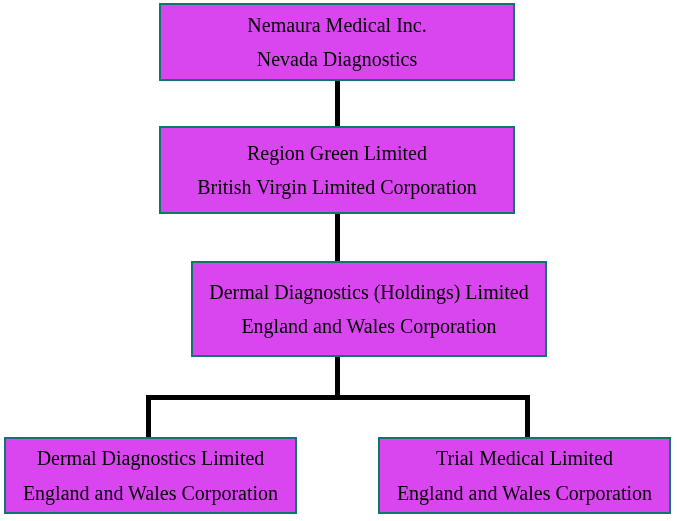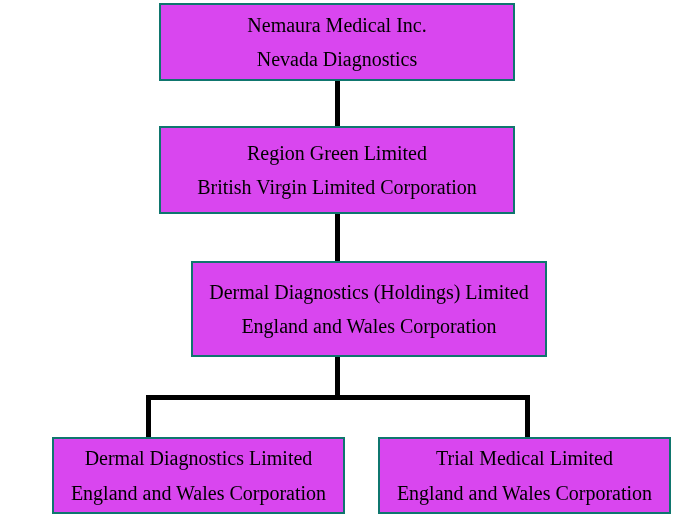--- a/index.html
+++ b/index.html
@@ -31,21 +31,21 @@
   }
   .org-box span { display: block; white-space: nowrap; }
   .connector {
     position: absolute;
     background: #000000;
   }
   
   .box-1 { left: 159px; top: 3px;   width: 356px; height: 78px; }
   .box-2 { left: 159px; top: 126px; width: 356px; height: 88px; text-align: center; }
   .box-3 { left: 159px; top: 261px; width: 356px; height: 96px; margin-left: 32px; }
-  .box-4 { left: 4px;   top: 437px; width: 293px; height: 77px; margin-left: 48px; }
+  .box-4 { left: 4px;   top: 437px; width: 293px; height: 77px; }
   .box-5 { left: 378px; top: 437px; width: 293px; height: 77px; }
   
   .v1 { left: 335px; top: 81px;  width: 5px;   height: 45px; }
   .v2 { left: 335px; top: 214px; width: 5px;   height: 47px; }
   .v3 { left: 335px; top: 345px; width: 5px;   height: 53px; }
   .h1 { left: 146px; top: 395px; width: 384px; height: 5px;  }
   .s1 { left: 146px; top: 395px; width: 5px;   height: 42px; }
   .s2 { left: 525px; top: 395px; width: 5px;   height: 42px; }
 </style>
 </head>

